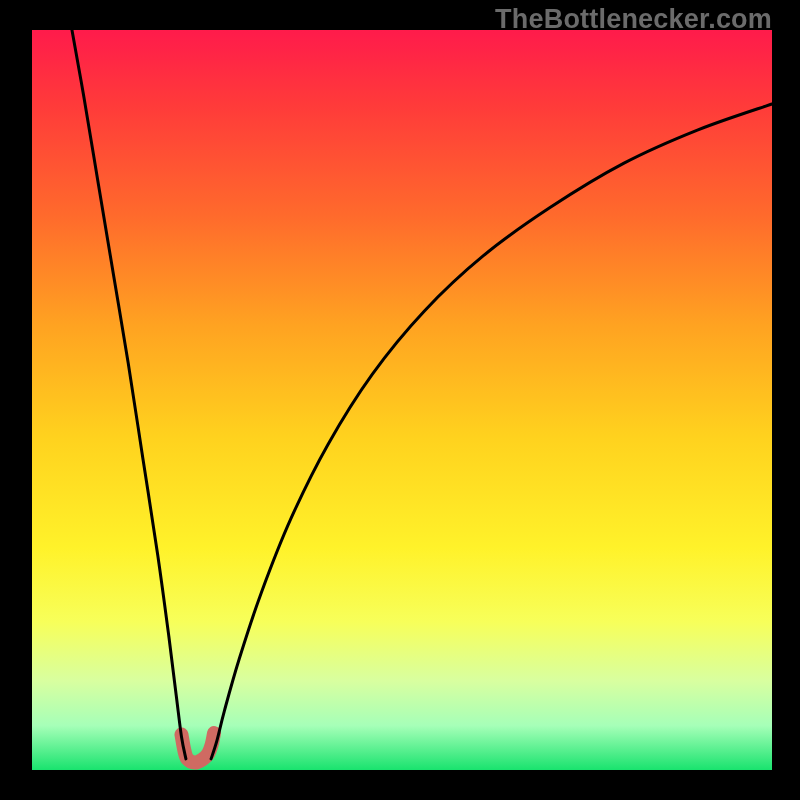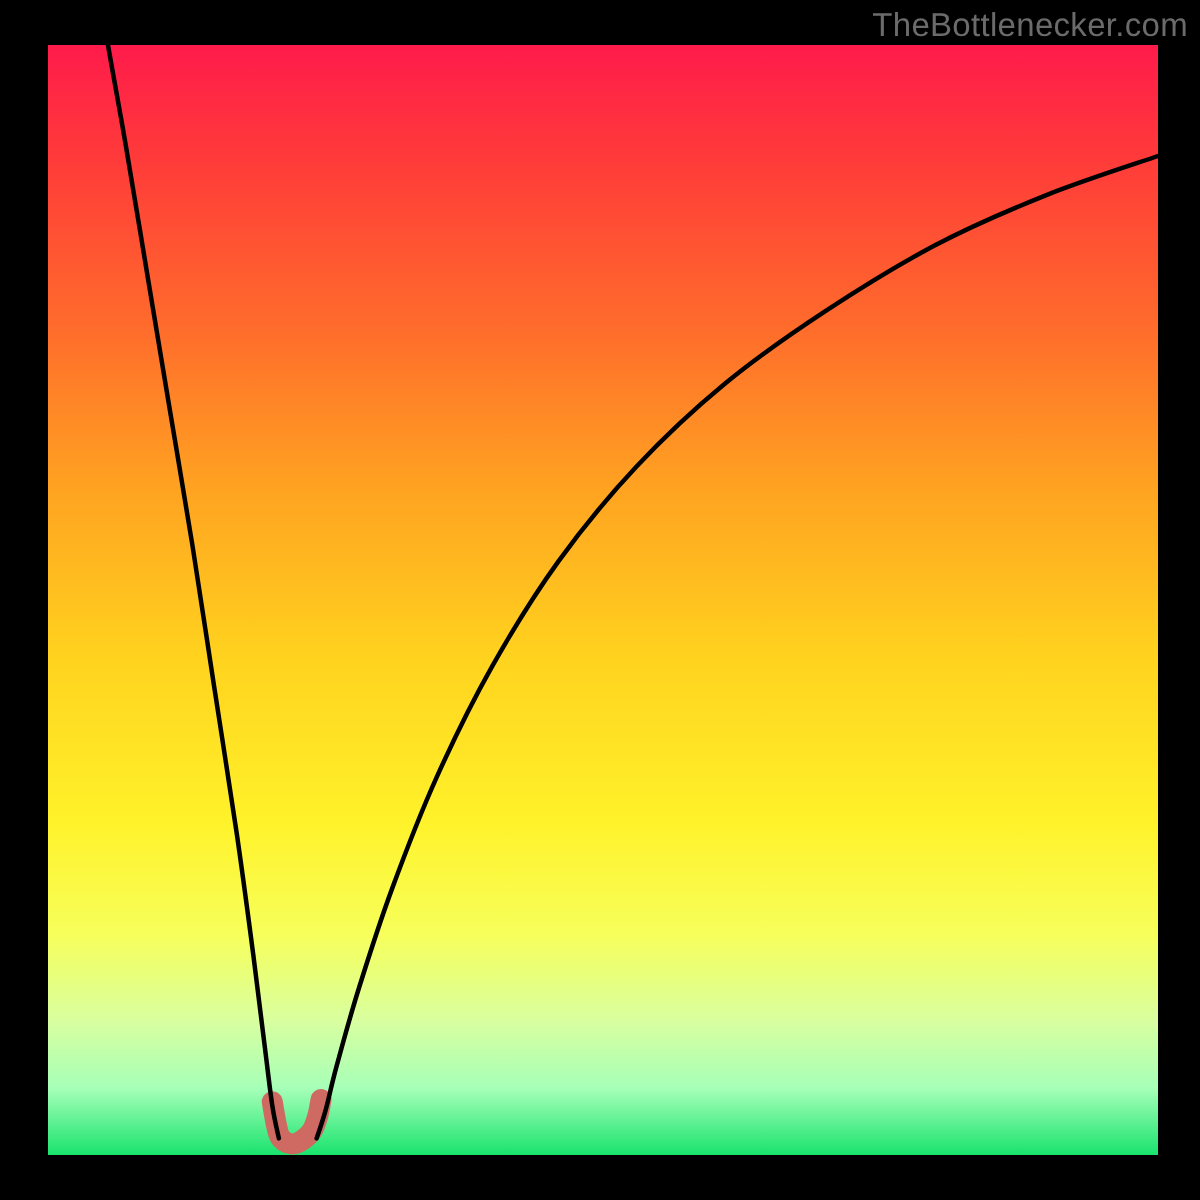--- a/index.html
+++ b/index.html
@@ -14,26 +14,27 @@
     position: absolute;
     left: 0;
     top: 0;
     width: 800px;
     height: 800px;
     background: #000;
   }
   .watermark {
     position: absolute;
     top: 4px;
-    right: 8px;
+    right: 28px;
     font-family: Arial, Helvetica, sans-serif;
-    font-size: 22px;
+    font-size: 27px;
     color: #6b6b6b;
     letter-spacing: 0.2px;
     user-select: none;
+    font-weight: bold;
   }
   svg {
     position: absolute;
     left: 0;
     top: 0;
   }
 </style>
 </head>
 <body>
 <div class="frame">

